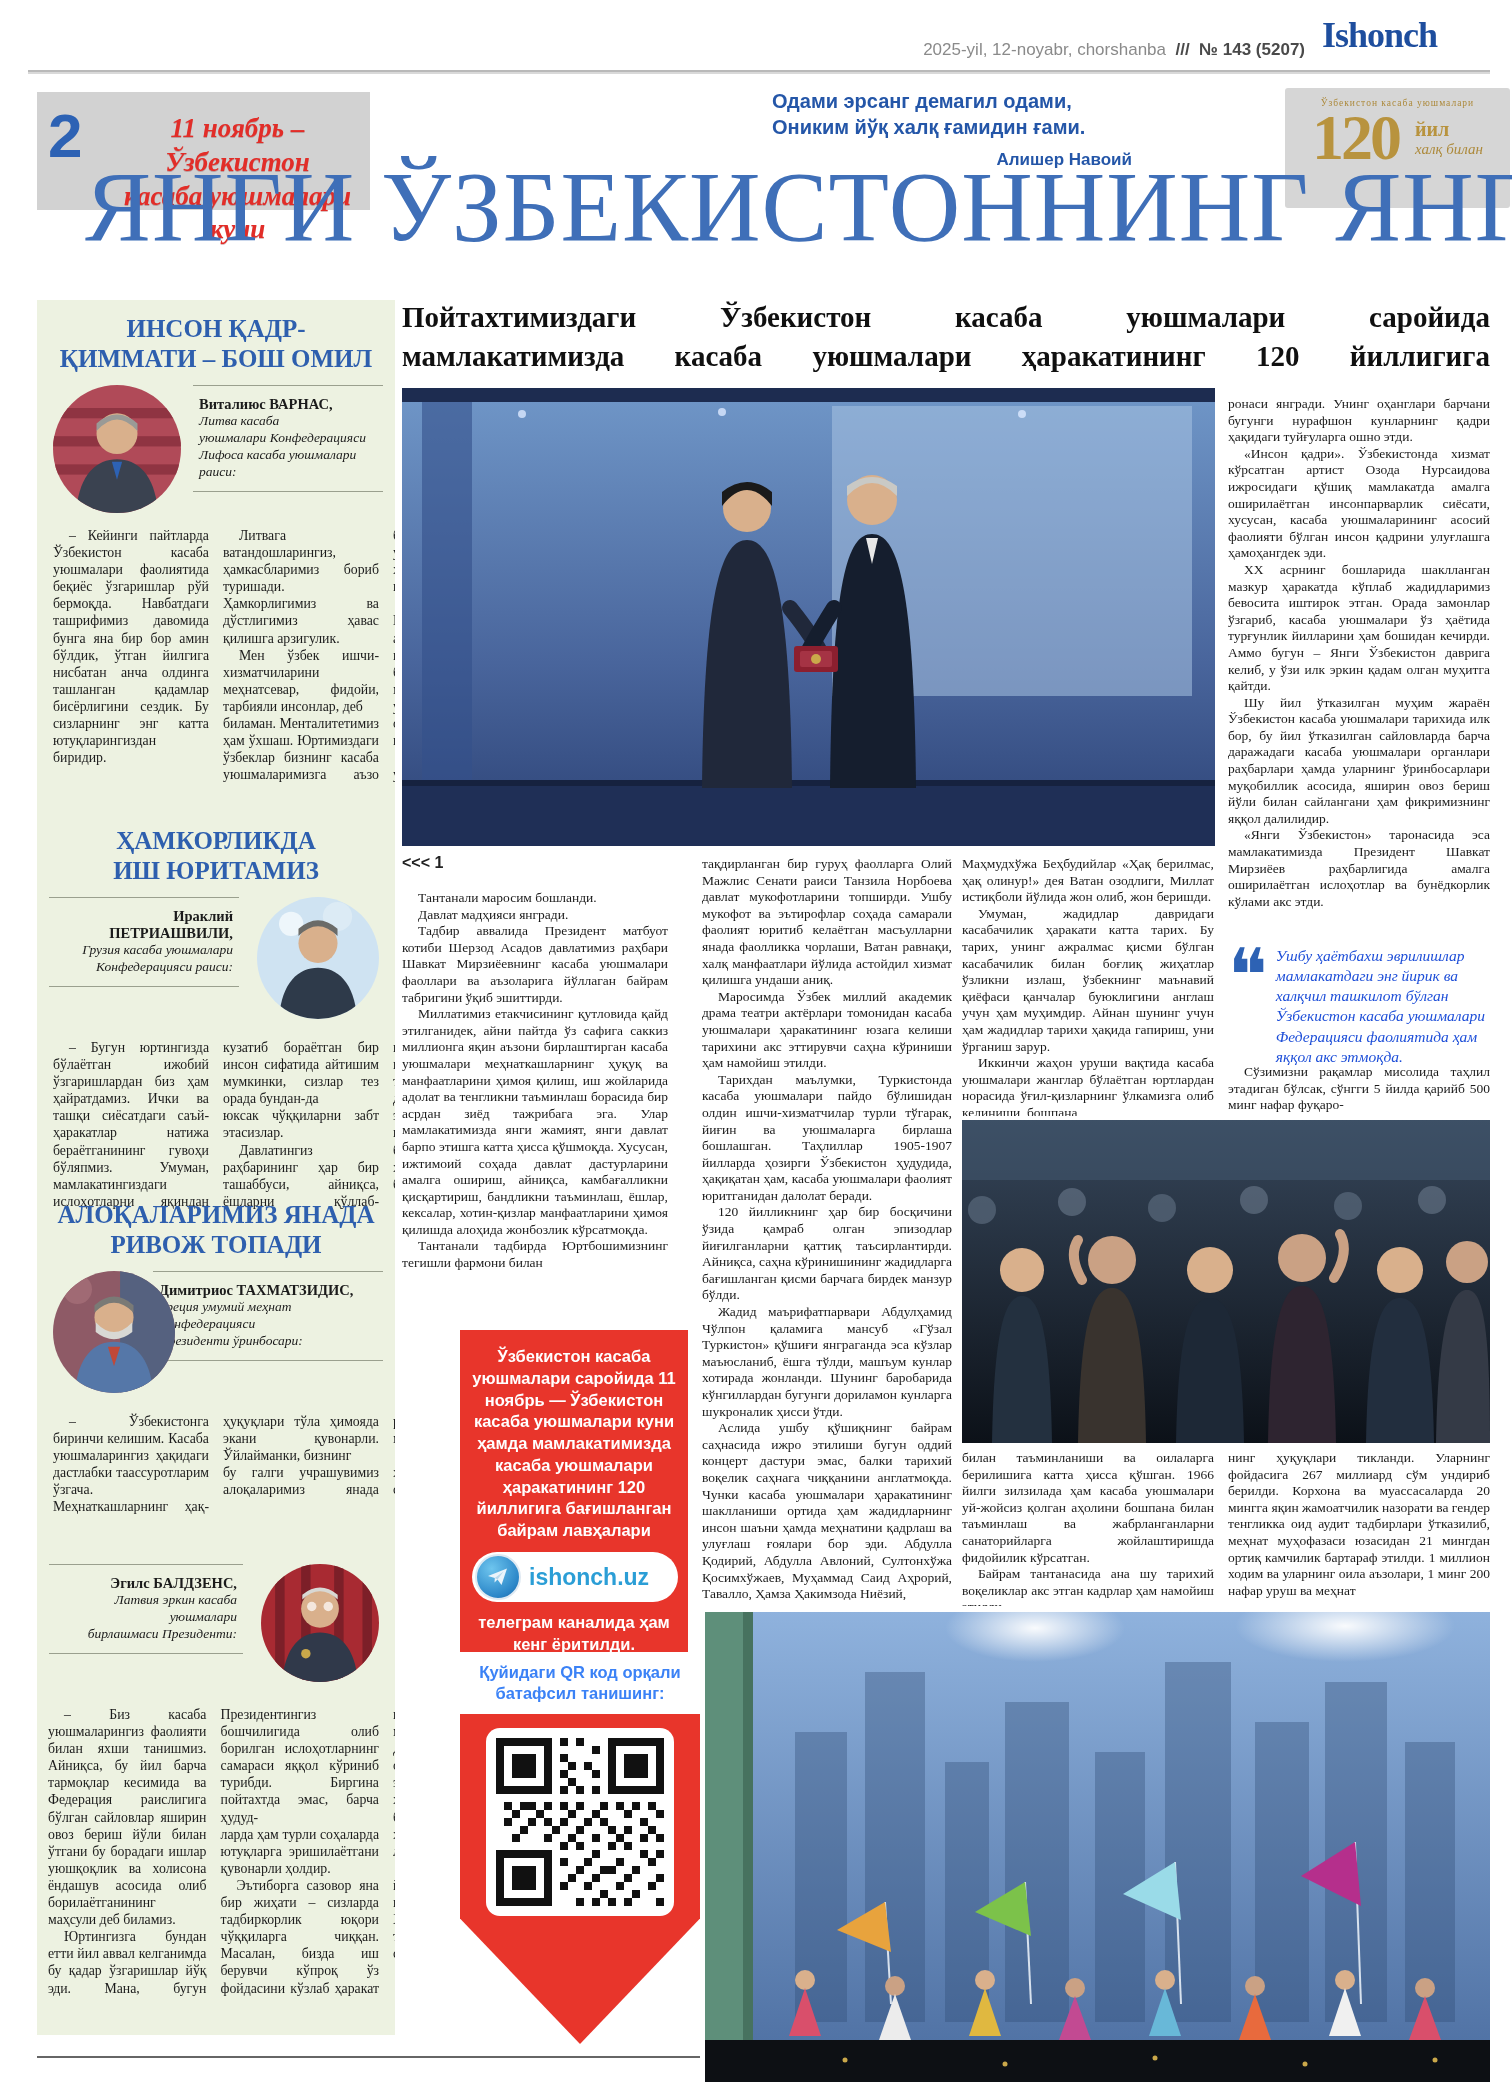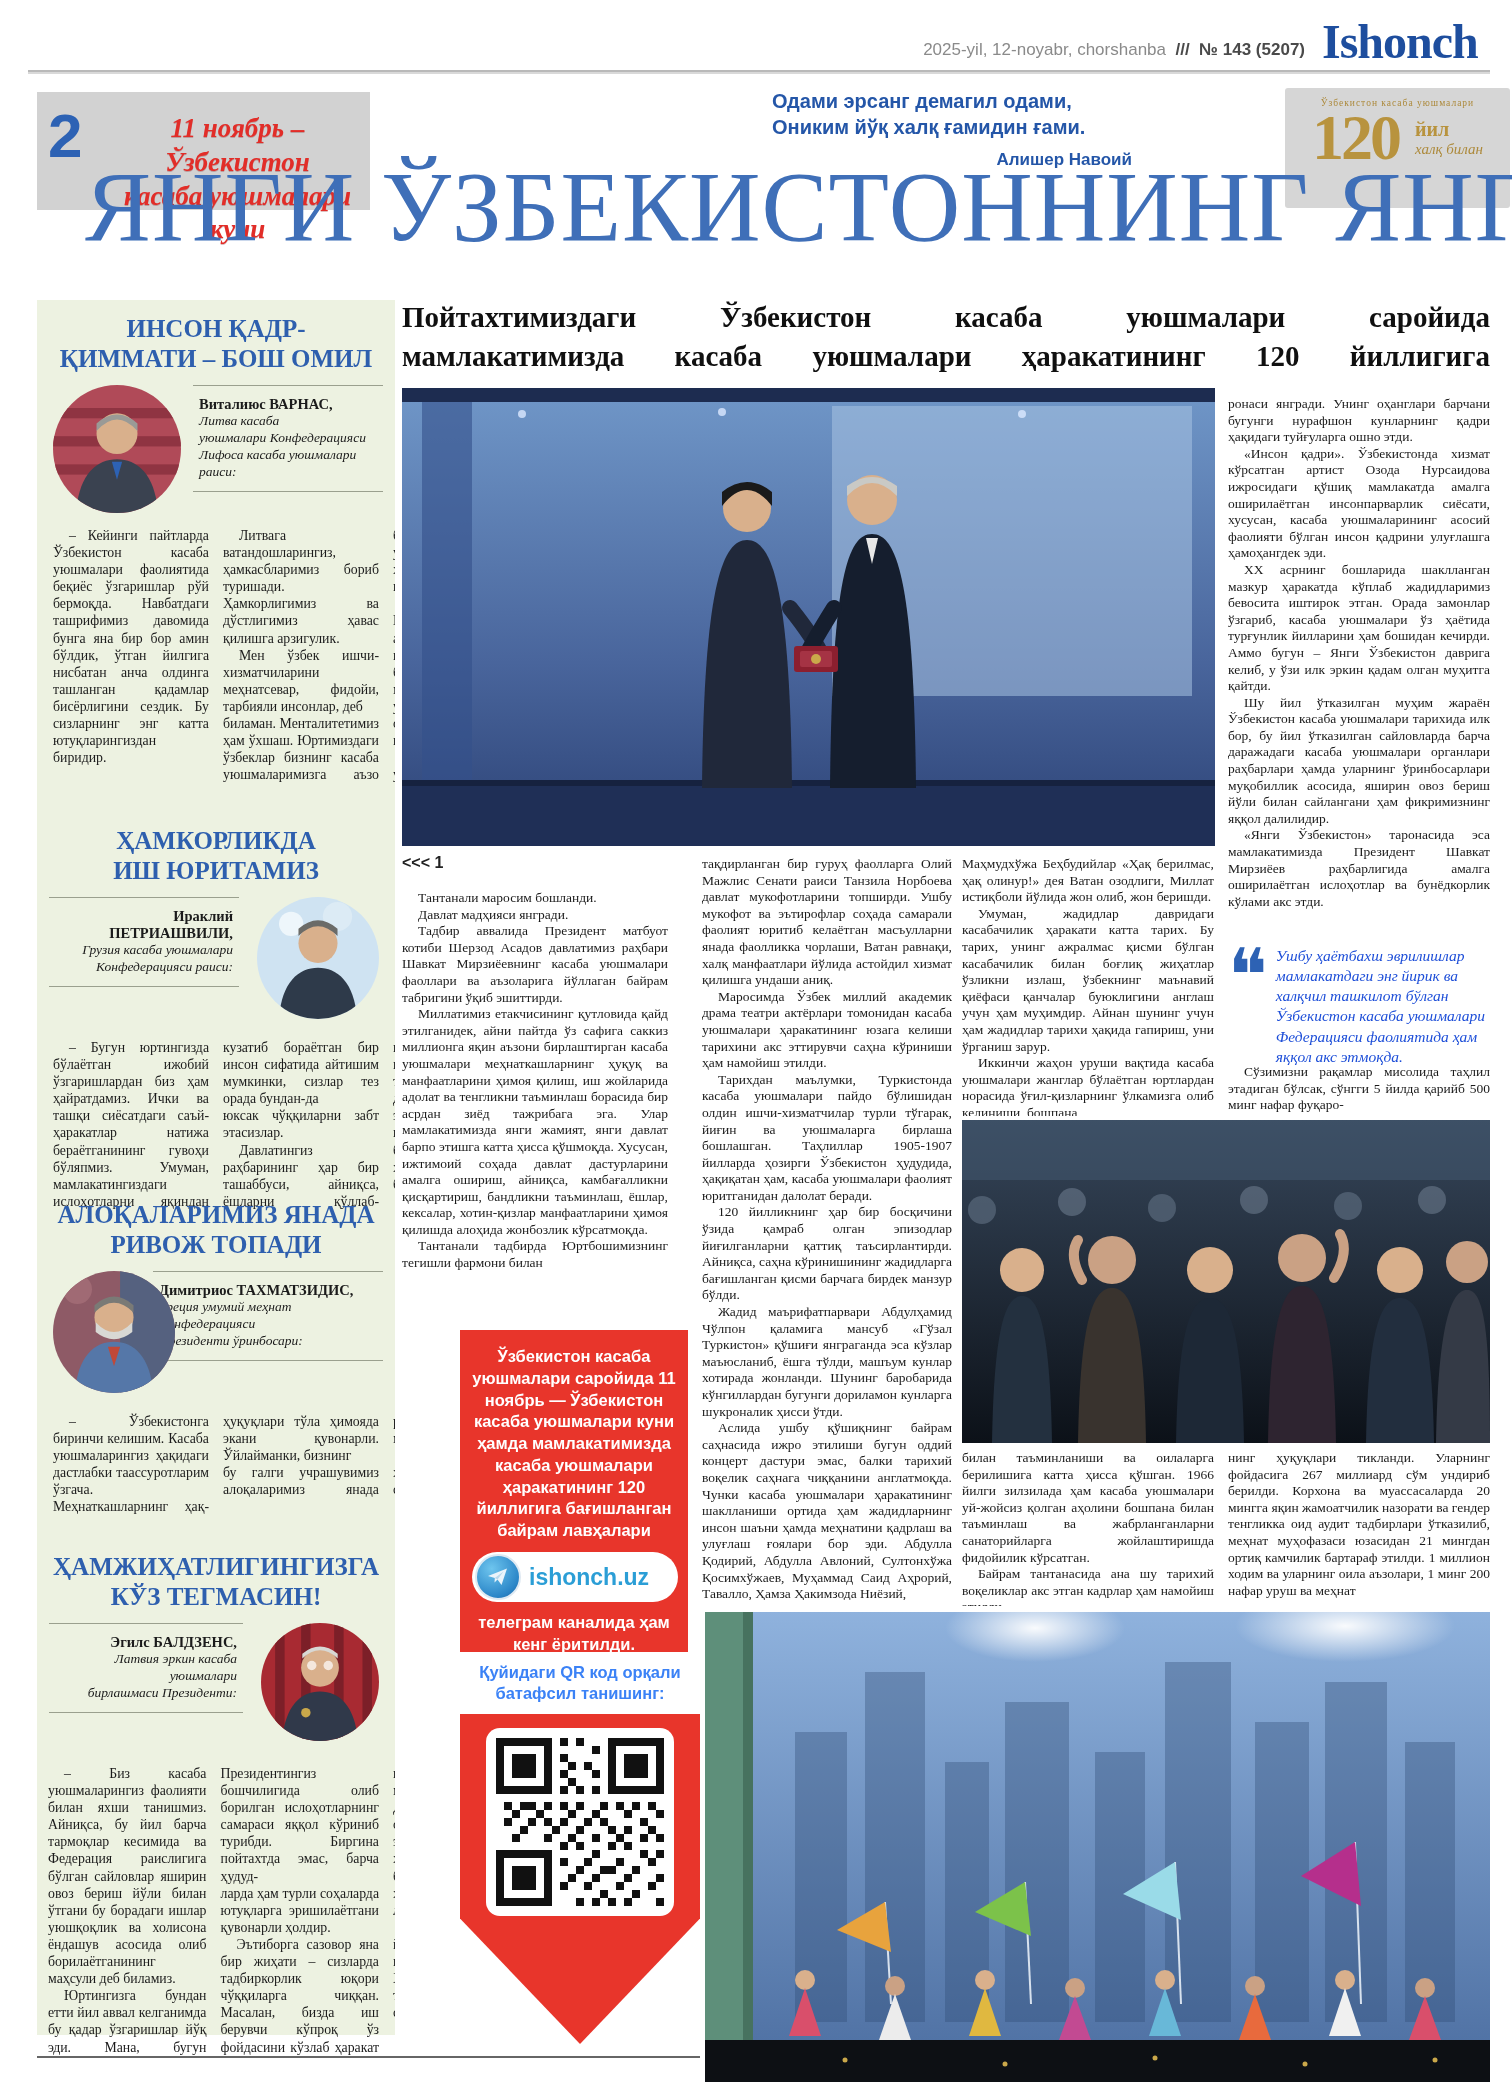--- a/index.html
+++ b/index.html
@@ -2,21 +2,21 @@
 <html lang="uz"><head>
 <meta charset="utf-8">
 <style>
   html,body{margin:0;padding:0;background:#fff;}
   #page{position:relative;width:1512px;height:2098px;background:#fff;overflow:hidden;
         font-family:"Liberation Serif",serif;color:#1b1b1b;}
   .abs{position:absolute;}
   
   .dateline{font-family:"Liberation Sans",sans-serif;font-size:17px;color:#8a8a8a;}
   .dateline b{color:#4a4a4a;}
-  .logo{font-family:"Liberation Serif",serif;font-weight:bold;font-size:48px;color:#1e4e9e;letter-spacing:-1px;}
+  .logo{font-family:"Liberation Serif",serif;font-weight:bold;font-size:36px;color:#1e4e9e;letter-spacing:-1px;}
   .rule-double{height:4px;background:linear-gradient(#b9b9b9 45%,#fff 45%,#fff 60%,#d9d9d9 60%);}
   .pagenum{font-family:"Liberation Sans",sans-serif;font-weight:bold;font-size:62px;color:#2d62b4;}
   .kickerbox{background:#d2d2d2;}
   .kicker{font-style:italic;font-weight:bold;font-size:27px;color:#e22d28;text-align:center;line-height:1.25;
           text-shadow:0 1px 0 rgba(120,0,0,.25);}
   .epigraph{font-family:"Liberation Sans",sans-serif;font-weight:bold;font-size:20px;color:#2456a8;line-height:1.3;}
   .epigraph-author{font-family:"Liberation Sans",sans-serif;font-weight:bold;font-size:17px;color:#2456a8;text-align:right;margin-top:6px;padding-right:38px;}
   .emblem{background:#d6d6d6;border-radius:3px;text-align:center;overflow:hidden;}
   .emblem-top{font-size:9.5px;letter-spacing:1px;color:#ad8a3c;margin-top:10px;}
   .emblem-120{font-size:64px;font-weight:bold;color:#b8933e;line-height:.95;letter-spacing:-3px;}
@@ -191,24 +191,20 @@
               <div>Президенти ўринбосари:</div>
             </div>
         </div>
       </div>
       <div class="sb-body" style="height:112px;margin-top:10px;">
         <span><p class="para">– Ўзбекистонга биринчи келишим. Касаба уюшмаларингиз ҳақидаги дастлабки таассуротларим ўзгача. Меҳнаткашларнинг ҳақ-ҳуқуқлари тўла ҳимояда экани қувонарли. Ўйлайманки, бизнинг</p></span><span class="cont"><p class="para">бу галги учрашувимиз алоқаларимиз янада ривож топиши учун мустаҳкам замин бўлади.</p><p class="para">Тилагим – ишчи-ходимлар доим соғ-саломат, юртингиз ривожи йўлидаги ишлар бардавом бўлсин!</p></span>
       </div>
     </div>
 
     <div class="sb-art" style="top:1252px;">
-      <div class="sb-title">
-          <div>ҲАМЖИҲАТЛИГИНГИЗГА</div>
-          <div>КЎЗ ТЕГМАСИН!</div>
-        </div>
       <div class="byline-row">
         <div class="portrait" style="right:16px;width:118px;height:118px;">
           <svg width="100%" height="100%" viewBox="0 0 100 100">
             <rect width="100" height="100" fill="#a82a32"></rect>
             <rect x="12" width="8" height="100" fill="#7c1f28"></rect>
               <rect x="34" width="8" height="100" fill="#7c1f28"></rect>
               <rect x="62" width="8" height="100" fill="#7c1f28"></rect>
               <rect x="86" width="8" height="100" fill="#7c1f28"></rect>
             <circle cx="50" cy="38" r="16" fill="#d9b08c"></circle>
               <path d="M35 30 Q50 16 65 30 L65 26 Q50 14 35 26 Z" fill="#d8d8d4"></path>

